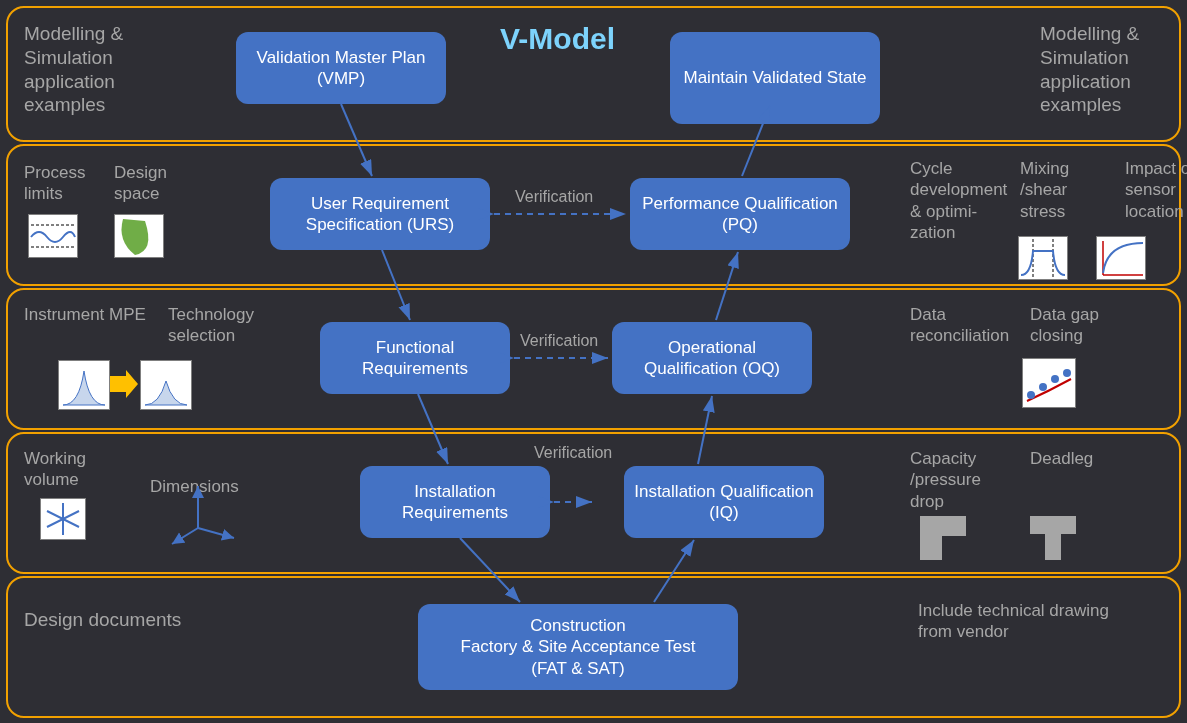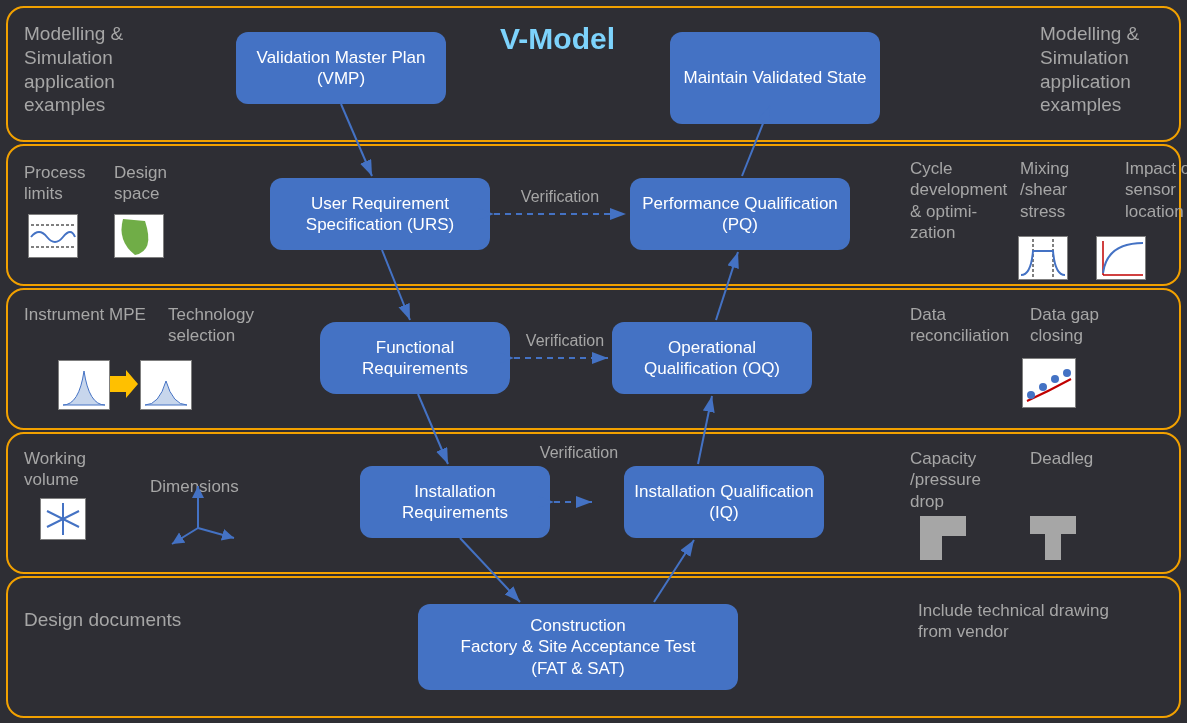--- a/index.html
+++ b/index.html
@@ -4,21 +4,21 @@
 <style>
   html,body{margin:0;padding:0;background:#2e2e34;font-family:"Segoe UI",Arial,sans-serif;}
   .stage{position:relative;width:1187px;height:723px;background:#2e2e34;overflow:hidden;}
   .row{position:absolute;left:6px;right:6px;border:2px solid #f2a100;border-radius:18px;}
   .node{position:absolute;background:#4472c4;color:#ffffff;border-radius:12px;
         display:flex;align-items:center;justify-content:center;text-align:center;
         font-size:17px;line-height:1.25;padding:6px 10px;box-sizing:border-box;}
   .lbl{position:absolute;color:#a6a6a6;font-size:17px;line-height:1.25;}
   .lbl-big{font-size:19px;}
   .title{position:absolute;color:#7dd3fc;font-size:30px;font-weight:600;}
-  .verif{position:absolute;color:#a6a6a6;font-size:16px;text-align:center;}
+  .verif{position:absolute;color:#a6a6a6;font-size:16px;text-align:left;}
   svg.arrows{position:absolute;left:0;top:0;width:1187px;height:723px;pointer-events:none;}
   .ico{position:absolute;background:#ffffff;border:1px solid #7f7f7f;}
   .tee{position:absolute;}
 </style>
 </head>
 <body>
 
 <div class="stage">
 
   <div class="row" style="top:6px;height:132px;"></div>
@@ -50,21 +50,21 @@
 
   <div class="lbl lbl-big" style="left:24px;top:608px;width:160px;">Design documents</div>
   <div class="lbl" style="left:918px;top:600px;width:200px;">Include technical drawing from vendor</div>
 
   <div class="node" style="left:236px;top:32px;width:210px;height:72px;">Validation Master Plan (VMP)</div>
   <div class="node" style="left:670px;top:32px;width:210px;height:92px;">Maintain Validated State</div>
 
   <div class="node" style="left:270px;top:178px;width:220px;height:72px;">User Requirement Specification (URS)</div>
   <div class="node" style="left:630px;top:178px;width:220px;height:72px;">Performance Qualification (PQ)</div>
 
-  <div class="node" style="left:320px;top:322px;width:190px;height:72px;border-radius:16px;">Functional Requirements</div>
+  <div class="node" style="left:320px;top:322px;width:190px;height:72px;">Functional Requirements</div>
   <div class="node" style="left:612px;top:322px;width:200px;height:72px;">Operational Qualification (OQ)</div>
 
   <div class="node" style="left:360px;top:466px;width:190px;height:72px;">Installation Requirements</div>
   <div class="node" style="left:596px;top:466px;width:200px;height:72px;margin-left:28px;">Installation Qualification (IQ)</div>
 
   <div class="node" style="left:418px;top:604px;width:320px;height:86px;white-space:pre-line;">Construction
 Factory &amp; Site Acceptance Test
 (FAT &amp; SAT)</div>
 
   <div class="verif" style="left:515px;top:188px;width:90px;">Verification</div>

